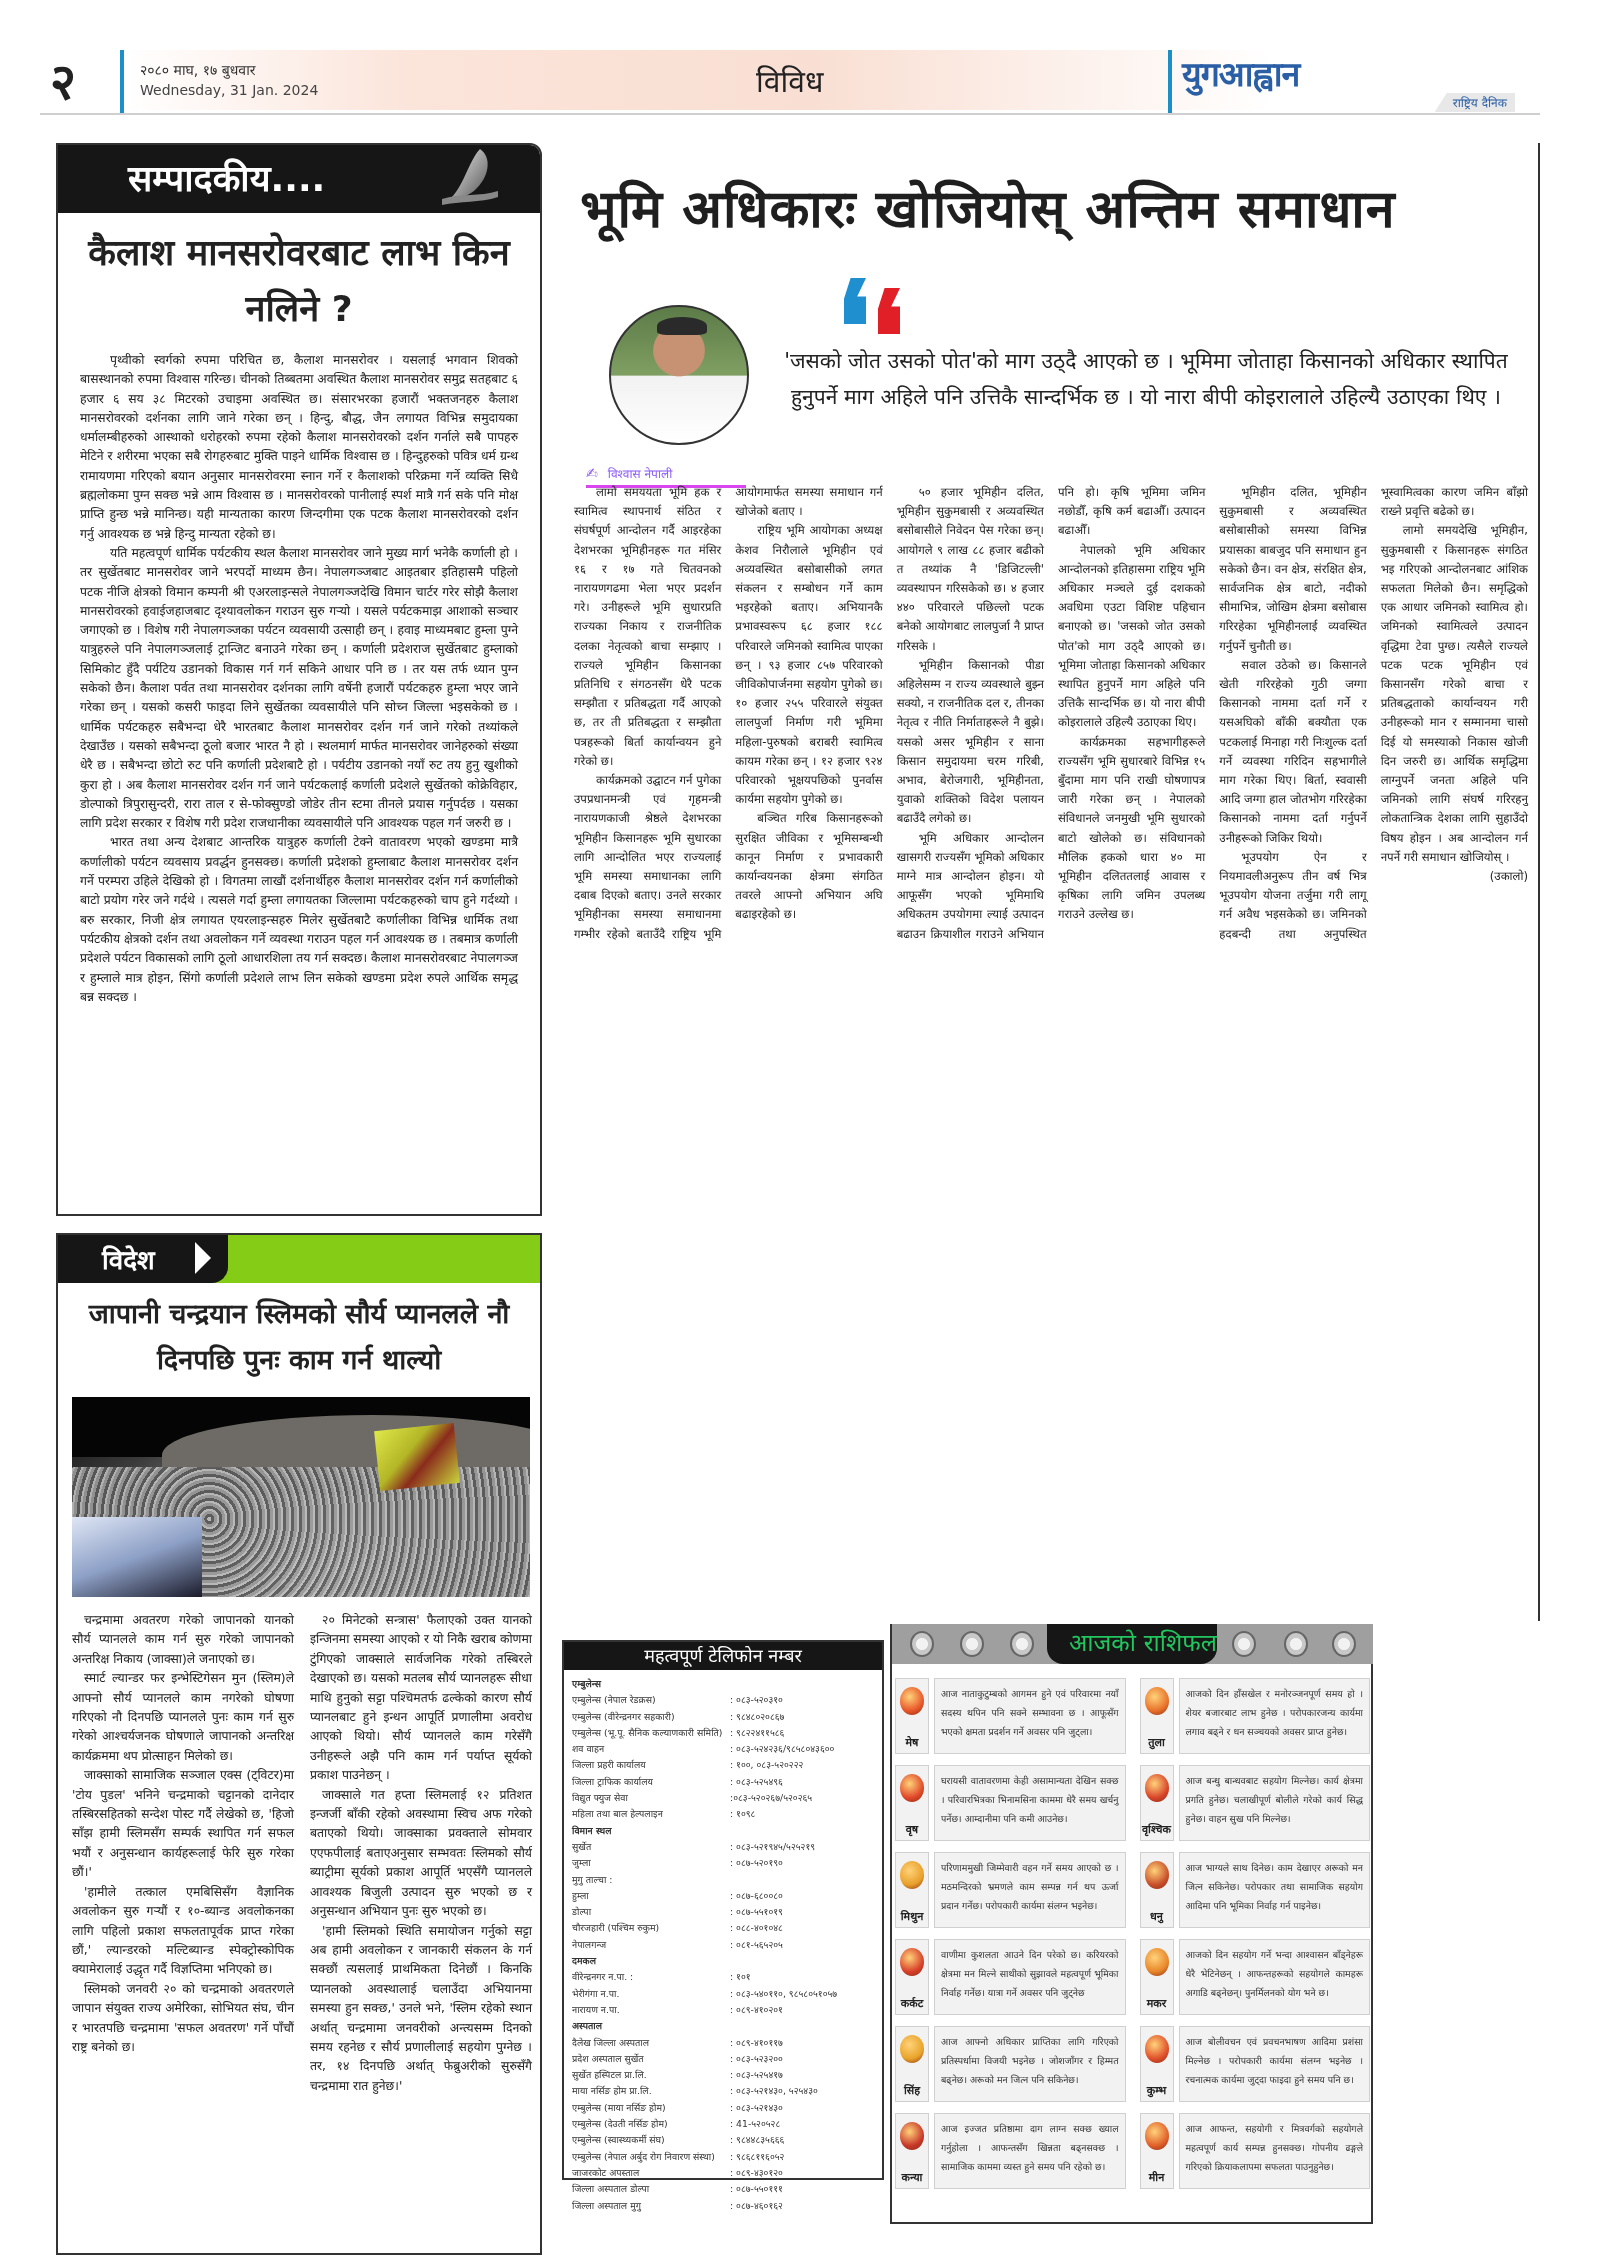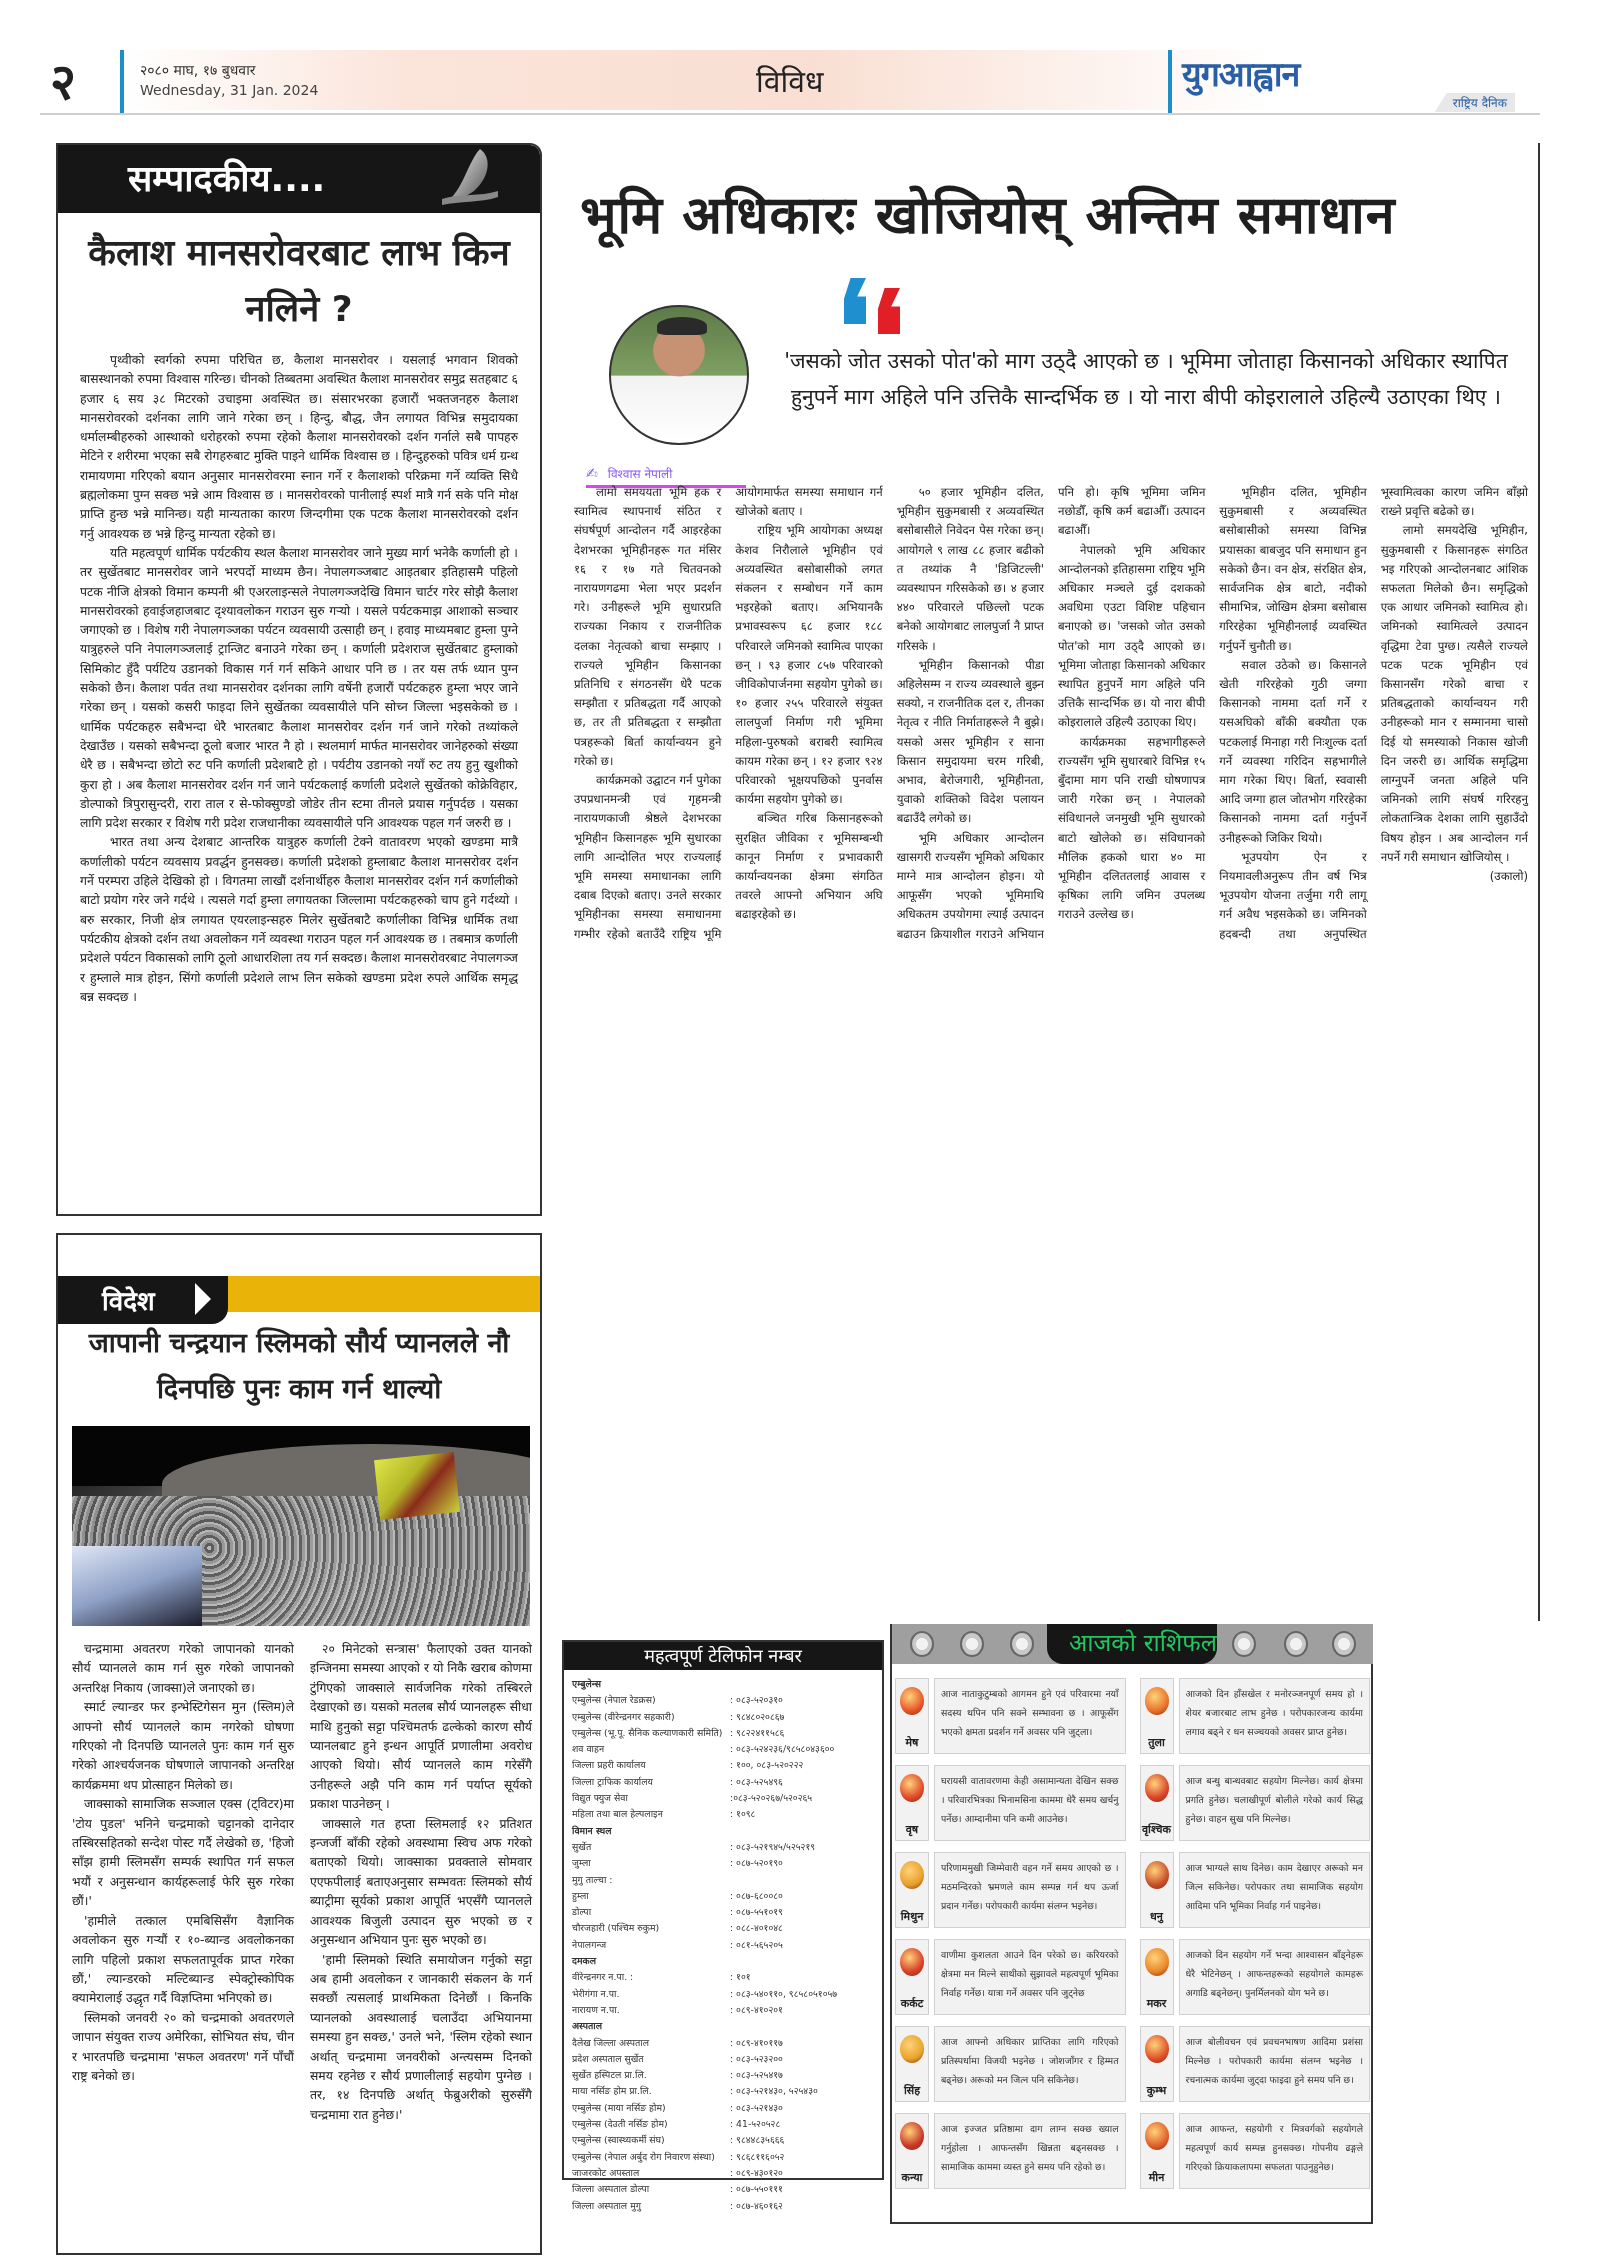--- a/index.html
+++ b/index.html
@@ -25,39 +25,39 @@
   .editorial { position: absolute; left: 56px; top: 143px; width: 486px; height: 1073px; border: 2px solid #333; border-radius: 0 12px 0 0; }
   .editorial-head { height: 68px; background: #161616; border-radius: 0 10px 0 0; position: relative; }
   .editorial-head .label { position: absolute; left: 70px; top: 8px; font-size: 36px; font-weight: bold; color: #fff; }
   .quill { position: absolute; right: 40px; top: 2px; width: 60px; height: 62px; }
   .editorial-title { text-align: center; font-size: 36px; line-height: 56px; margin-top: 12px; color: #222; }
   .editorial-body { padding: 14px 22px 0 22px; font-size: 12.3px; line-height: 19.3px; text-align: justify; color: #222; }
   .editorial-body p { text-indent: 30px; }
 
   
   .foreign { position: absolute; left: 56px; top: 1233px; width: 486px; height: 1022px; border: 2px solid #333; }
-  .foreign-head { height: 36px; background: #eab308; position: relative; margin-top: 41px; }
+  .foreign-head { height: 48px; background: #84cc16; position: relative; }
   .foreign-tab { position: absolute; left: 0; top: 0; width: 170px; height: 48px; background: #161616; border-radius: 0 0 16px 0; }
   .foreign-tab .label { position: absolute; left: 44px; top: 6px; font-size: 26px; font-weight: bold; color: #fff; }
   .foreign-tab .arrow { position: absolute; left: 137px; top: 7px; width: 0; height: 0; border-left: 16px solid #fff; border-top: 16px solid transparent; border-bottom: 16px solid transparent; }
   .foreign-title { text-align: center; font-size: 27px; line-height: 46px; margin-top: 8px; color: #222; }
   .moon-photo { margin: 14px 0 0 14px; width: 458px; height: 200px; position: relative; overflow: hidden;
     background: radial-gradient(ellipse at 60% 85%, #d6d6d6 0%, #8e8e8e 35%, #3a3a3a 70%, #111 100%); }
   .moon-photo .sky { position: absolute; left: 0; top: 0; width: 100%; height: 60px; background: #050505; }
   .moon-photo .hill { position: absolute; left: 90px; top: 18px; width: 420px; height: 80px; background: #6e6a66; border-radius: 50% 50% 0 0; }
   .moon-photo .ground { position: absolute; left: 0; top: 70px; width: 100%; height: 130px;
     background: repeating-radial-gradient(circle at 30% 40%, #bdbdbd 0 2px, #595959 2px 5px, #9a9a9a 5px 8px); opacity: .9; }
   .moon-photo .lander { position: absolute; left: 305px; top: 30px; width: 80px; height: 60px; background: linear-gradient(135deg, #dfe84a 0%, #b3b626 40%, #8a2b1c 60%, #c9d43b 100%); transform: rotate(-6deg); }
   .moon-photo .shadow { position: absolute; left: 0; top: 120px; width: 130px; height: 80px; background: linear-gradient(160deg, #dfe6f5, #8da0c6 50%, #1b1b2a); }
   .foreign-body { padding: 14px 8px 0 14px; display: grid; grid-template-columns: 1fr 1fr; column-gap: 16px; font-size: 12.3px; line-height: 19.4px; text-align: justify; color: #222; }
   .foreign-body p { text-indent: 12px; }
 
   
   .land { position: absolute; left: 556px; top: 143px; width: 984px; height: 1478px; border-right: 2px solid #333; }
-  .land-title { position: absolute; left: 24px; top: 34px; font-size: 52px; font-weight: bold; color: #1f1f1f; letter-spacing: 1px; white-space: nowrap; }
+  .land-title { position: absolute; left: 24px; top: 28px; font-size: 52px; font-weight: bold; color: #1f1f1f; letter-spacing: 1px; white-space: nowrap; }
   .quote-mark { position: absolute; left: 288px; top: 135px; width: 90px; height: 60px; }
   .quote-mark .q1 { position: absolute; left: 0; top: 0; width: 22px; height: 46px; background: #1f8fd0; clip-path: polygon(30% 0, 100% 0, 60% 40%, 100% 40%, 100% 100%, 0 100%, 0 45%); }
   .quote-mark .q2 { position: absolute; left: 34px; top: 10px; width: 22px; height: 46px; background: #e11f26; clip-path: polygon(30% 0, 100% 0, 60% 40%, 100% 40%, 100% 100%, 0 100%, 0 45%); }
   .author-photo { position: absolute; left: 53px; top: 162px; width: 140px; height: 140px; border-radius: 50%; border: 2px solid #333;
     background: radial-gradient(circle at 50% 32%, #c79274 0 22%, transparent 23%), linear-gradient(180deg, #5c7b48 0%, #7f9f62 50%, #f2f2f2 51%, #ffffff 100%); overflow: hidden; }
   .author-photo .hair { position: absolute; left: 46px; top: 10px; width: 50px; height: 18px; background: #2a2a2a; border-radius: 50% 50% 20% 20%; }
   .author-byline { position: absolute; left: 30px; top: 322px; width: 160px; border-bottom: 3px solid #d946ef; padding-bottom: 3px; font-size: 12px; color: #8b5cf6; }
   .author-byline .pen { display: inline-block; width: 18px; font-size: 14px; }
   .pull-quote { position: absolute; left: 220px; top: 200px; width: 740px; text-align: center; font-size: 21px; line-height: 36px; color: #222; }
   .land-body { position: absolute; left: 18px; top: 340px; width: 954px; height: 1125px; column-count: 6; column-gap: 14px; font-size: 11.6px; line-height: 19.2px; text-align: justify; color: #222; }

